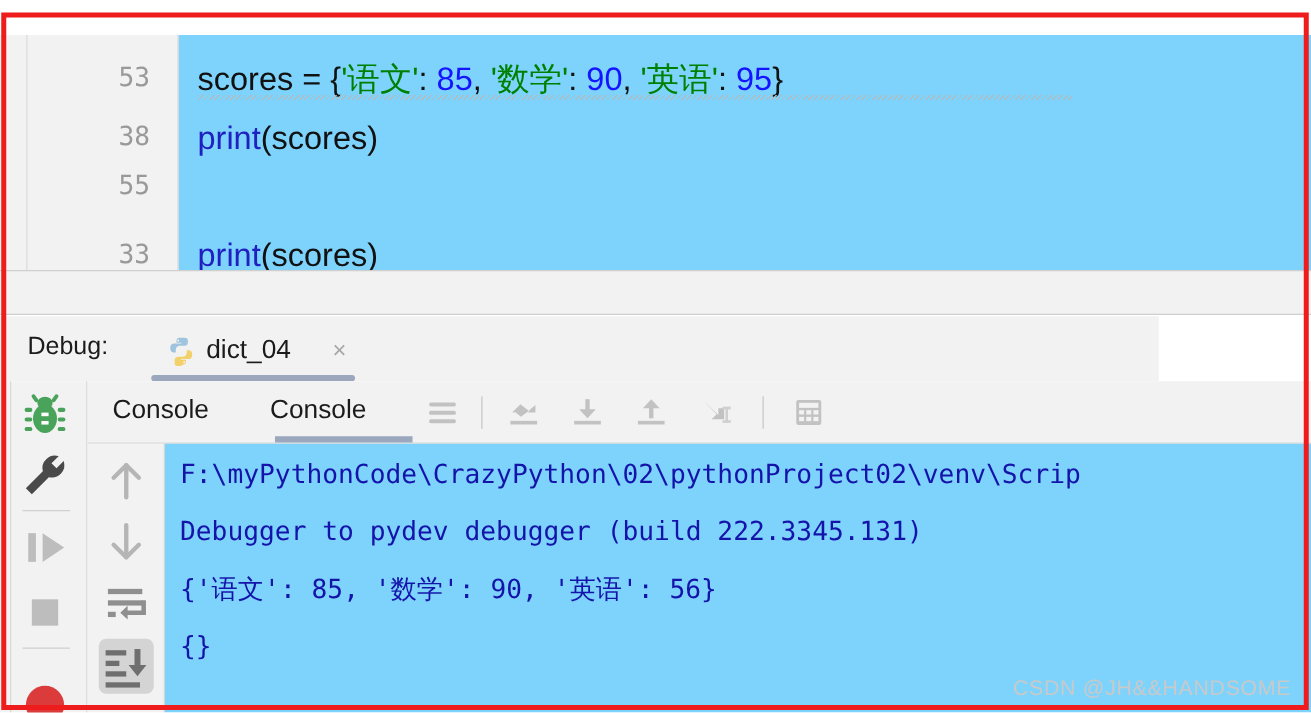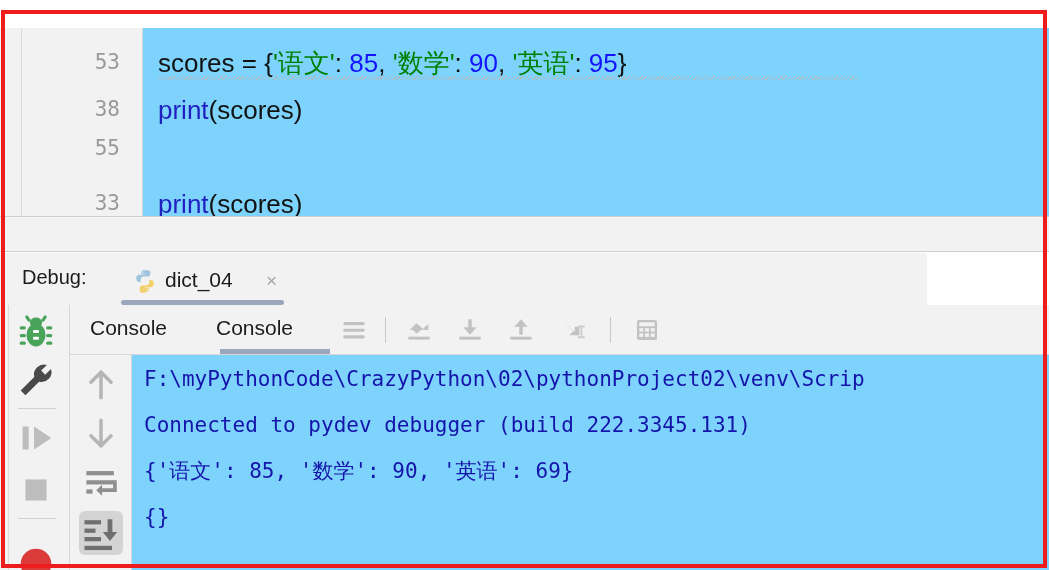--- a/index.html
+++ b/index.html
@@ -442,20 +442,21 @@
           <g fill="#6f6f6f">
             <rect x="15.6" y="4.5" width="2.6" height="8"></rect>
             <path d="M13 11.5 L20.8 11.5 L16.9 16.4 Z"></path>
           </g>
         </svg>
       </div>
     </div>
 
     <div id="console-out">
       <div class="outline" style="top:14px">F:\myPythonCode\CrazyPython\02\pythonProject02\venv\Scrip</div>
-      <div class="outline" style="top:60px">Connected to pydev debugger (build 222.3345.131)</div>
-      <div class="outline" style="top:106px">{'语文': 85, '数学': 90, '英语': 69}</div>
+      <div class="outline" style="top:60px">Debugger to pydev debugger (build 222.3345.131)</div>
+      <div class="outline" style="top:106px">{'语文': 85, '数学': 90, '英语': 56}</div>
       <div class="outline" style="top:152px">{}</div>
     </div>
   </div>
 
+  <div id="watermark">CSDN @JH&amp;&amp;HANDSOME</div>
   <div id="red-box"></div>
 </div>
 
 </body></html>

